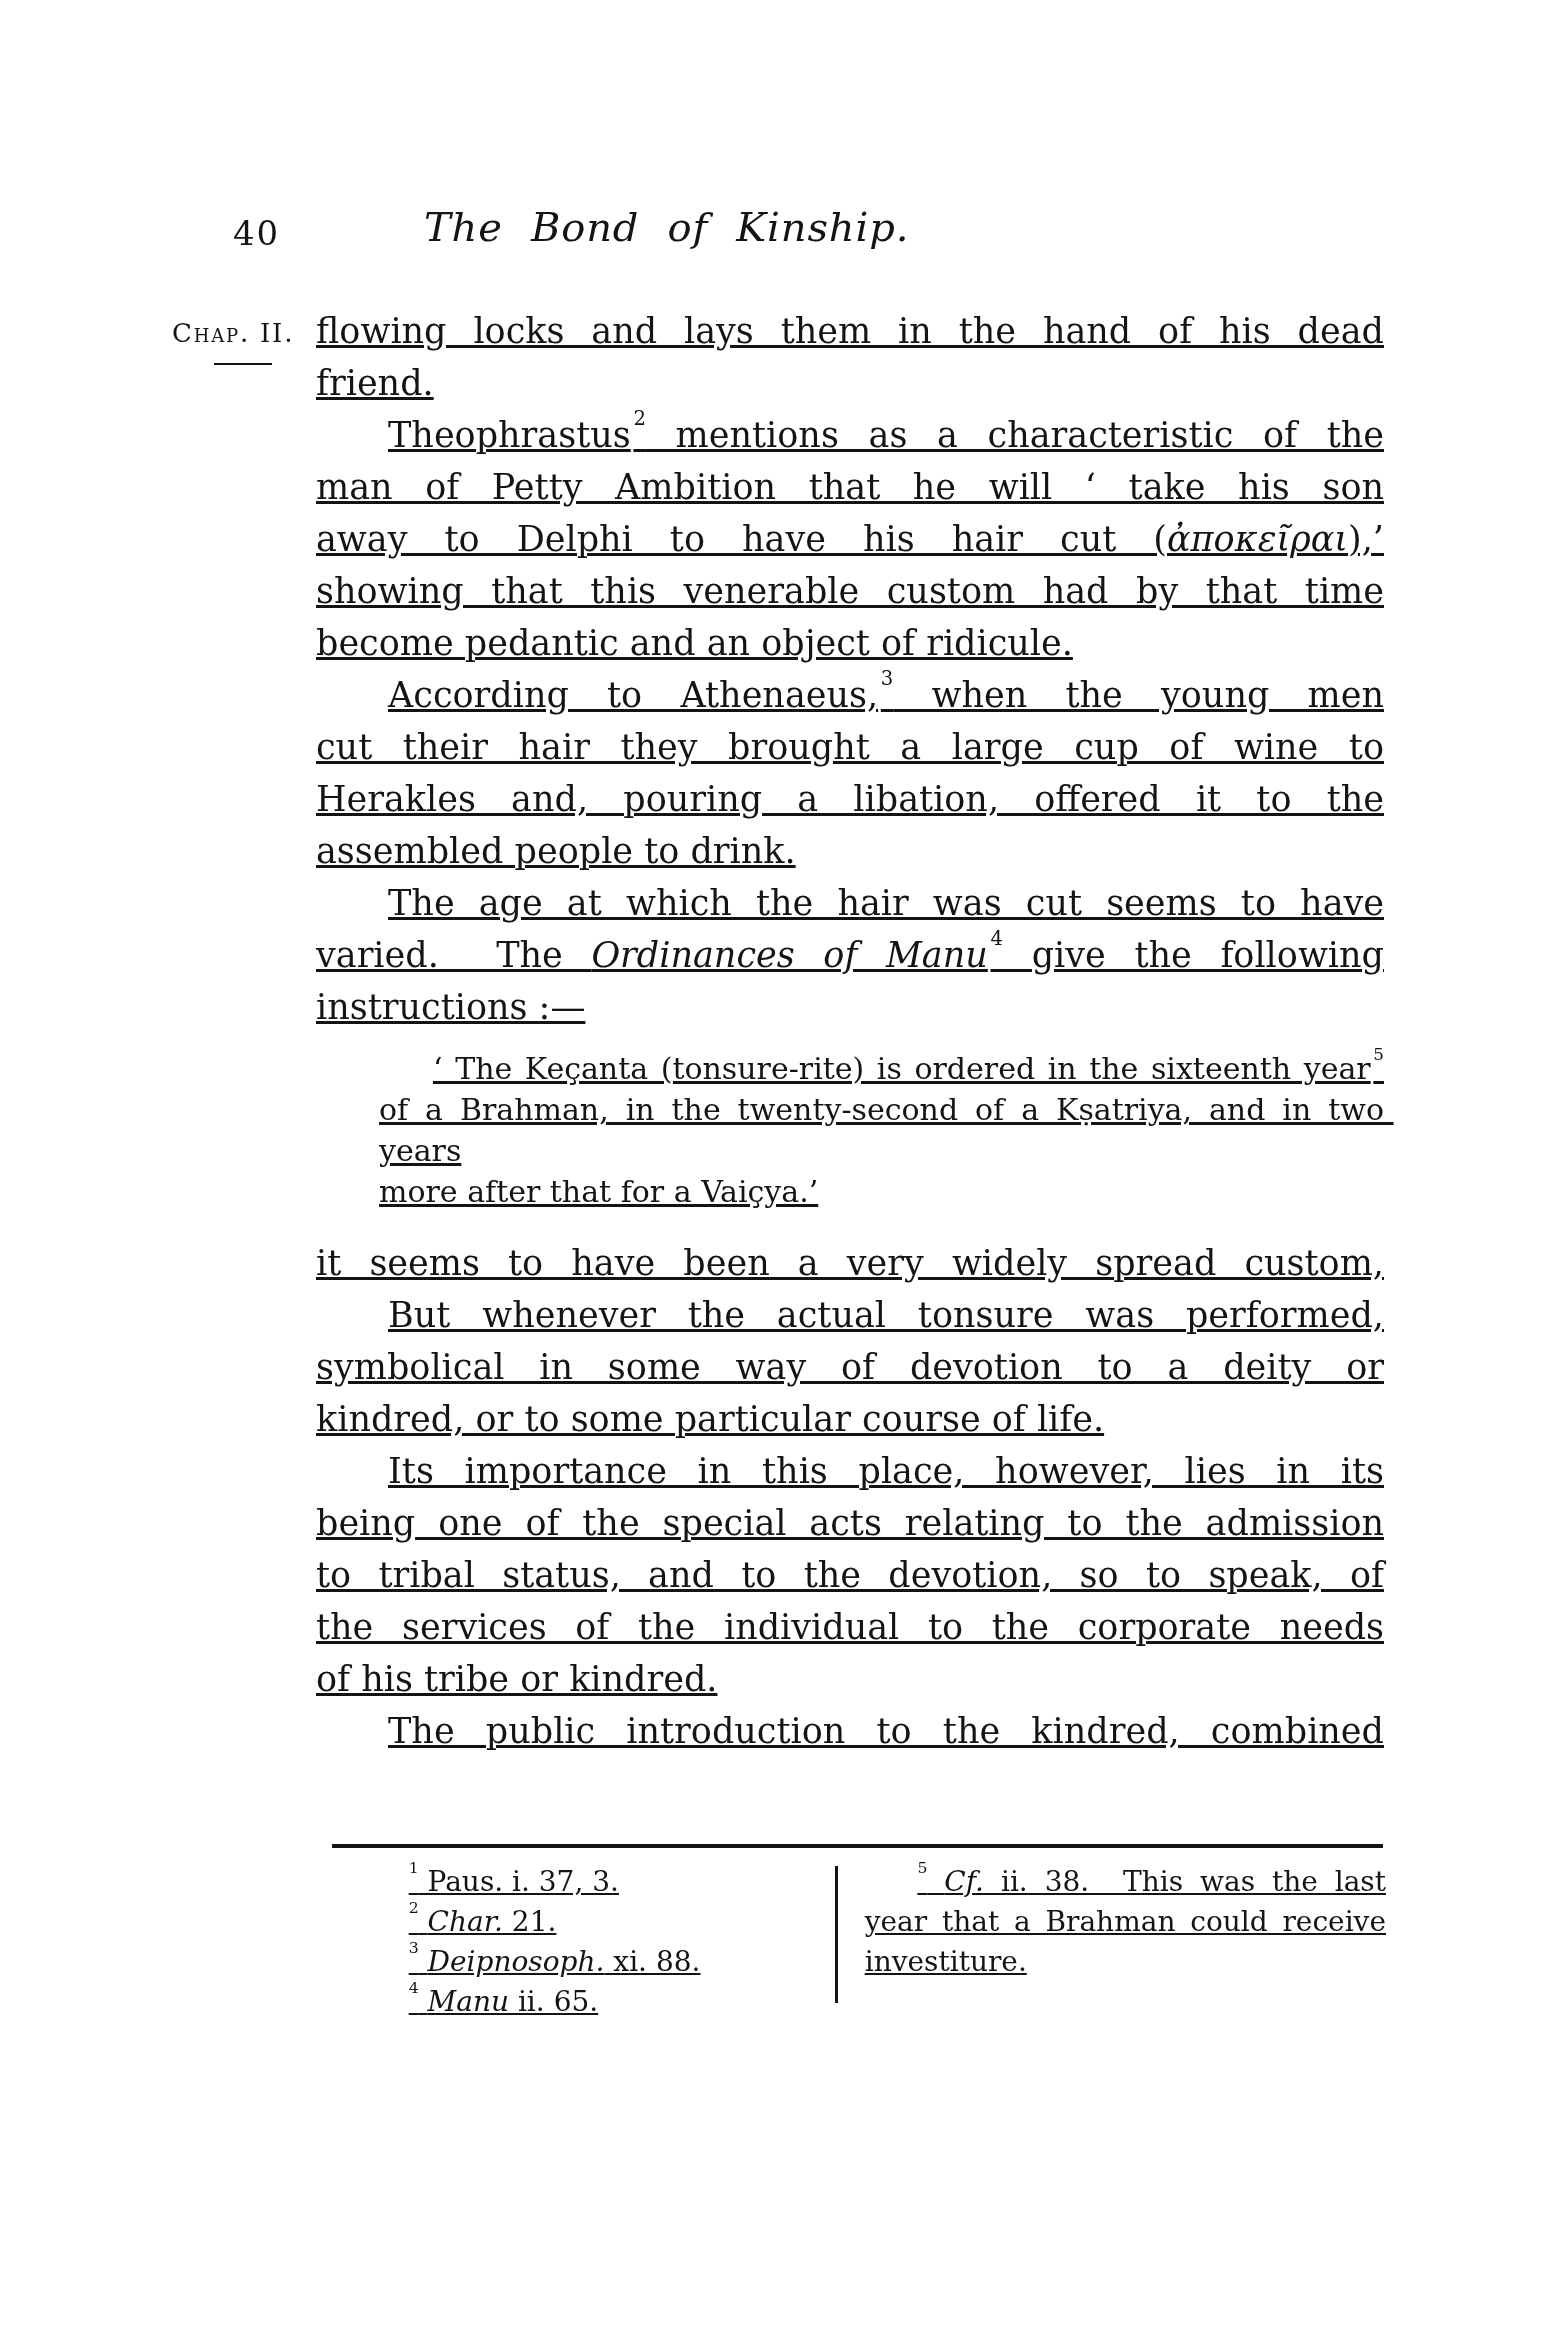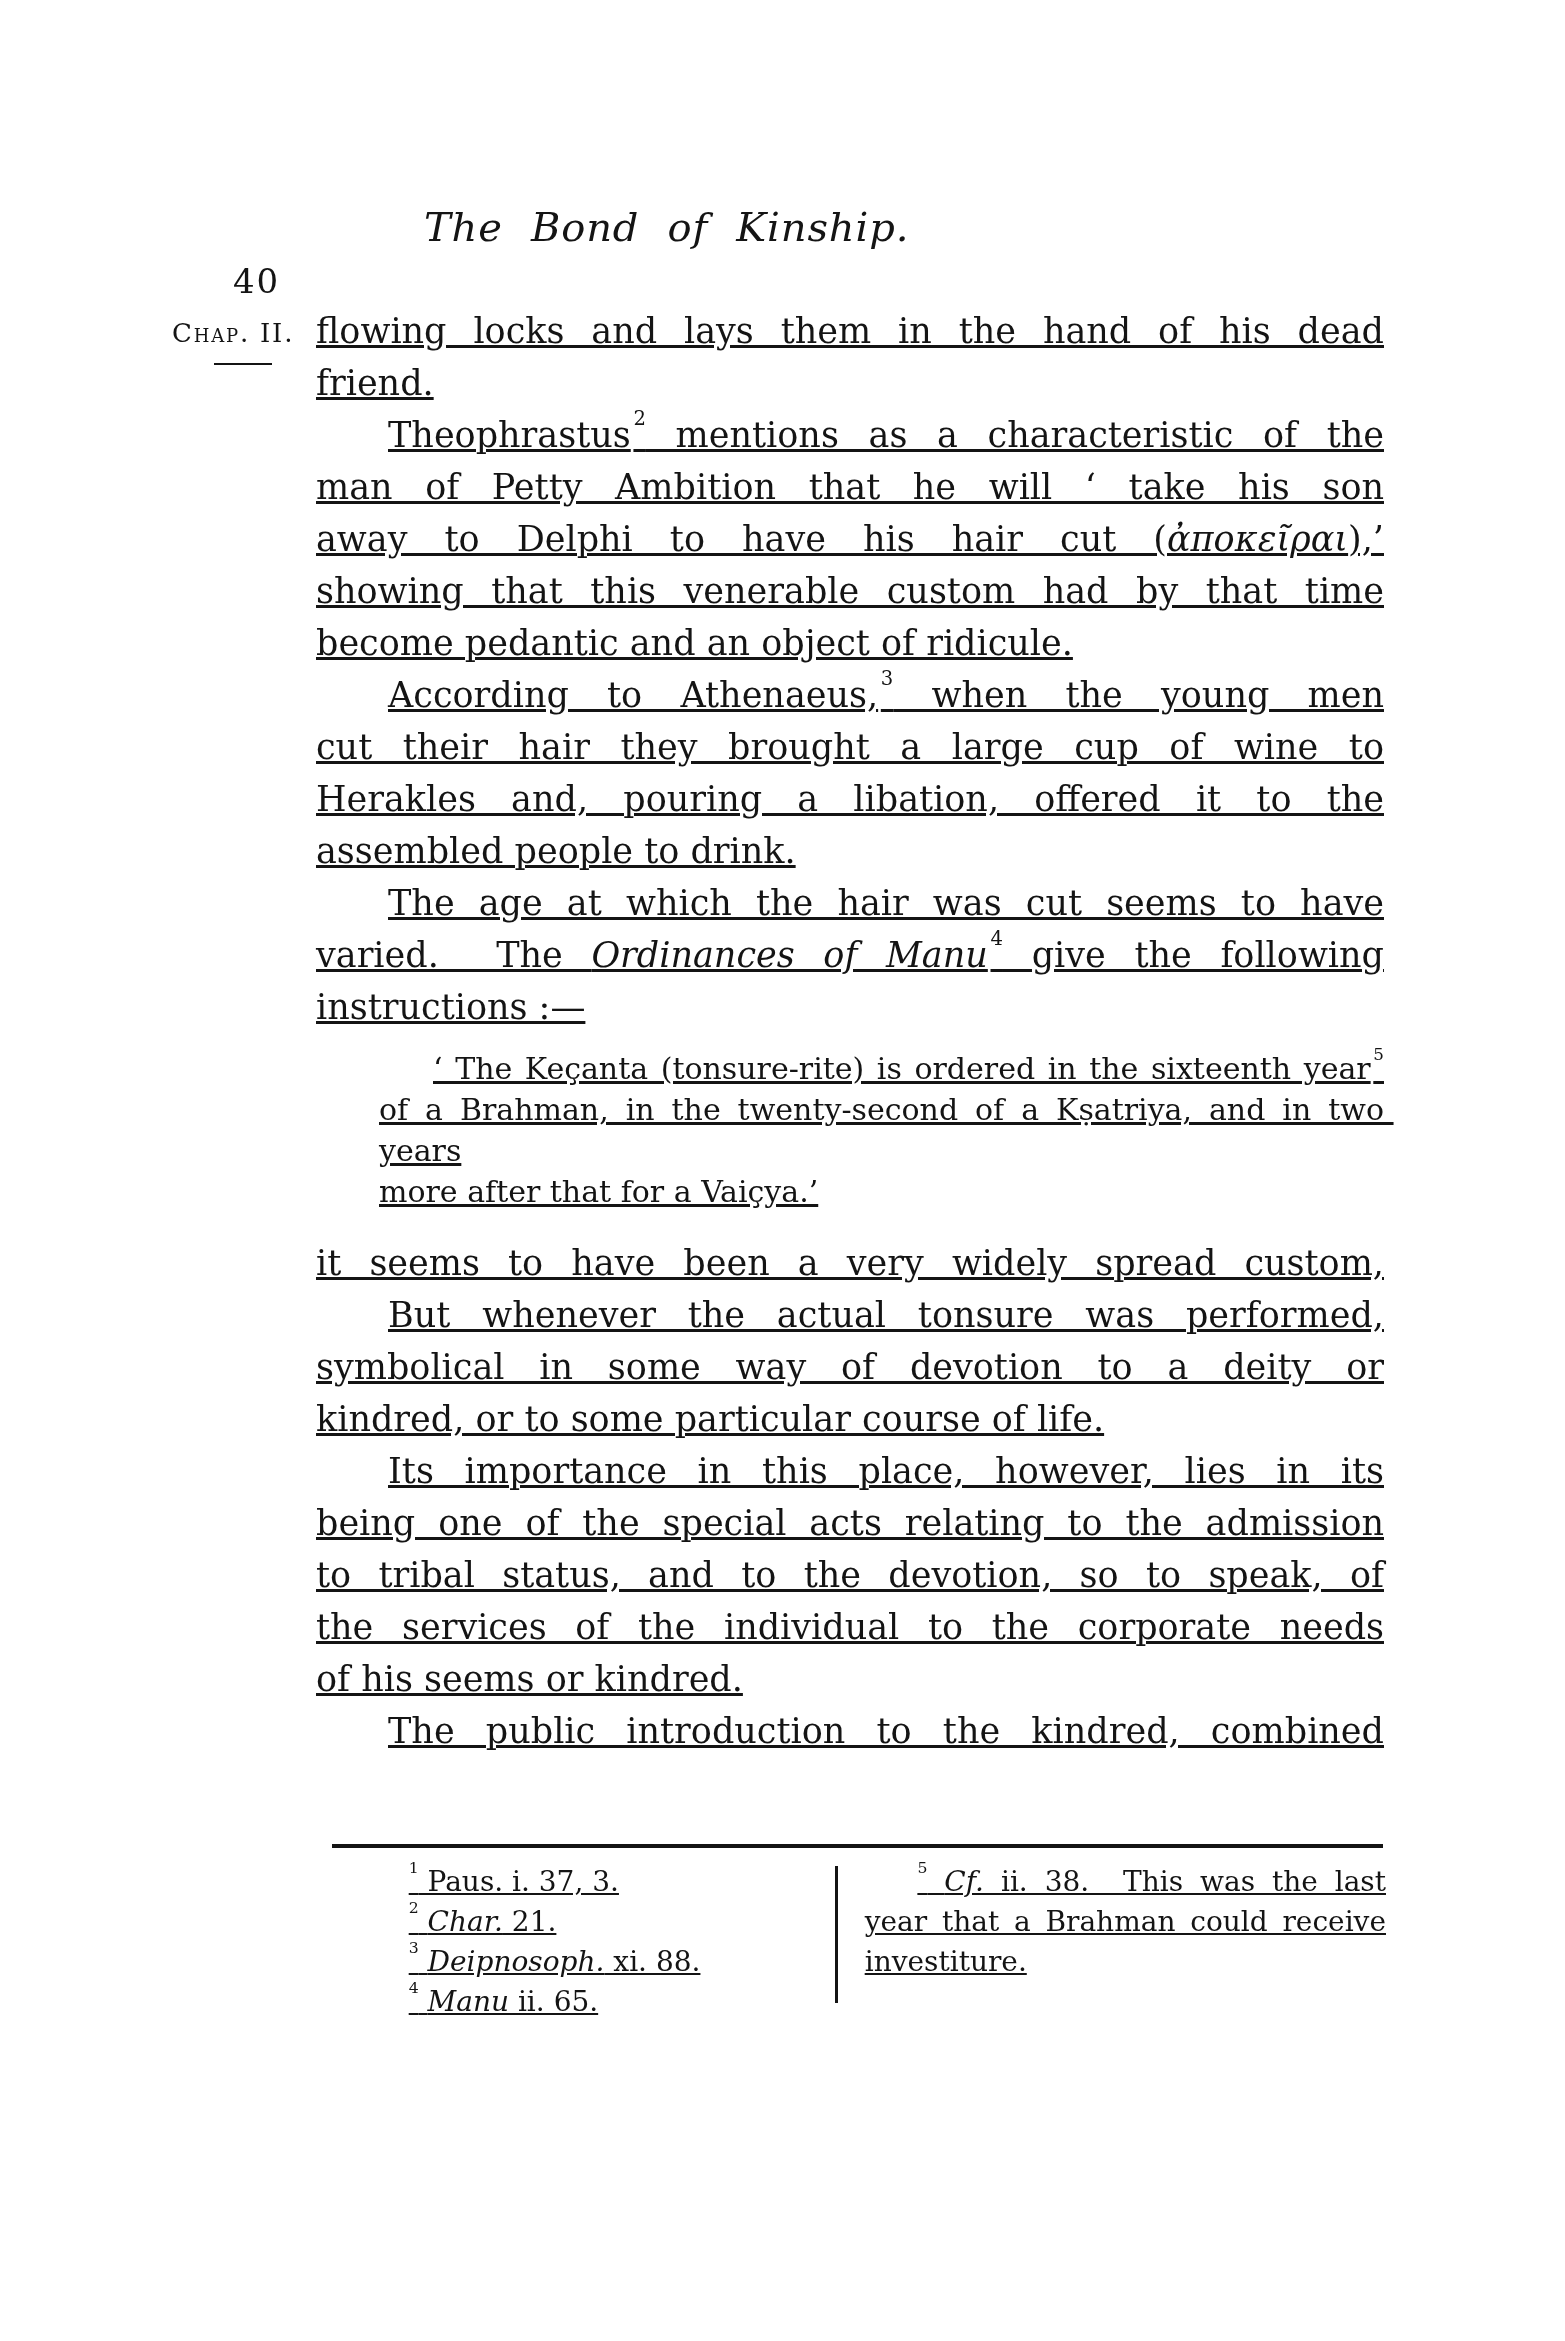--- a/index.html
+++ b/index.html
@@ -12,21 +12,20 @@
     font-family: "DejaVu Serif", "Liberation Serif", serif;
     overflow: hidden;
   }
   
   .pagenum {
     position: absolute;
     left: 233px;
     top: 213px;
     font-size: 34px;
     letter-spacing: 1.8px;
-    margin-top: 48px;
   }
   .runtitle {
     position: absolute;
     left: 424px;
     top: 204px;
     font-size: 40px;
     font-style: italic;
     word-spacing: 14.5px;
     letter-spacing: 0.9px;
   }
@@ -163,21 +162,21 @@
         <div class="line"><span>it seems to have been a very widely spread custom,</span></div>
         <div class="line ind"><span>But whenever the actual tonsure was performed,</span></div>
         <div class="line"><span>symbolical in some way of devotion to a deity or</span></div>
         <div class="line end"><span>kindred, or to some particular course of life.</span></div>
       </div>
       <div class="block">
         <div class="line ind"><span>Its importance in this place, however, lies in its</span></div>
         <div class="line"><span>being one of the special acts relating to the admission</span></div>
         <div class="line"><span>to tribal status, and to the devotion, so to speak, of</span></div>
         <div class="line"><span>the services of the individual to the corporate needs</span></div>
-        <div class="line end"><span>of his seems or kindred.</span></div>
+        <div class="line end"><span>of his tribe or kindred.</span></div>
       </div>
       <div class="block">
         <div class="line ind"><span>The public introduction to the kindred, combined</span></div>
       </div>
     </div>
 
   <div class="fn-rule"></div>
 
   <div class="footnotes">
     <div class="fn-left" id="fn-left">

